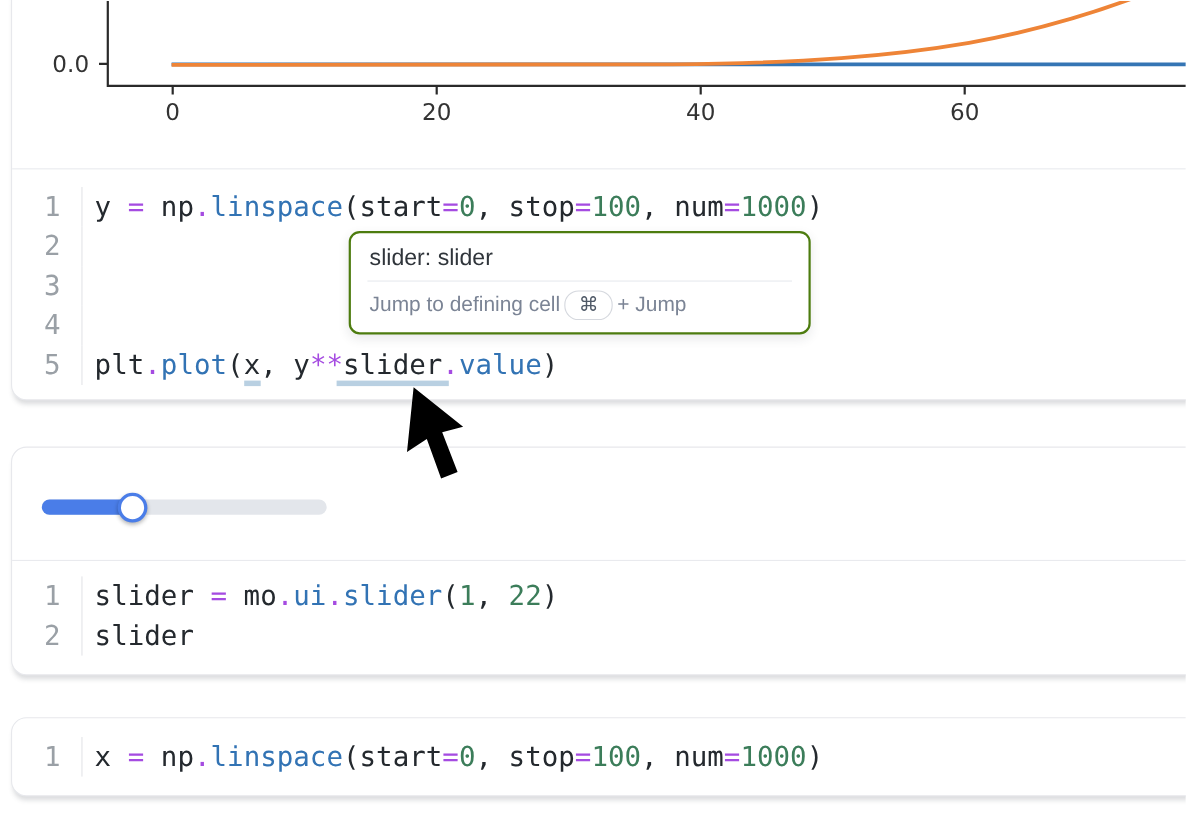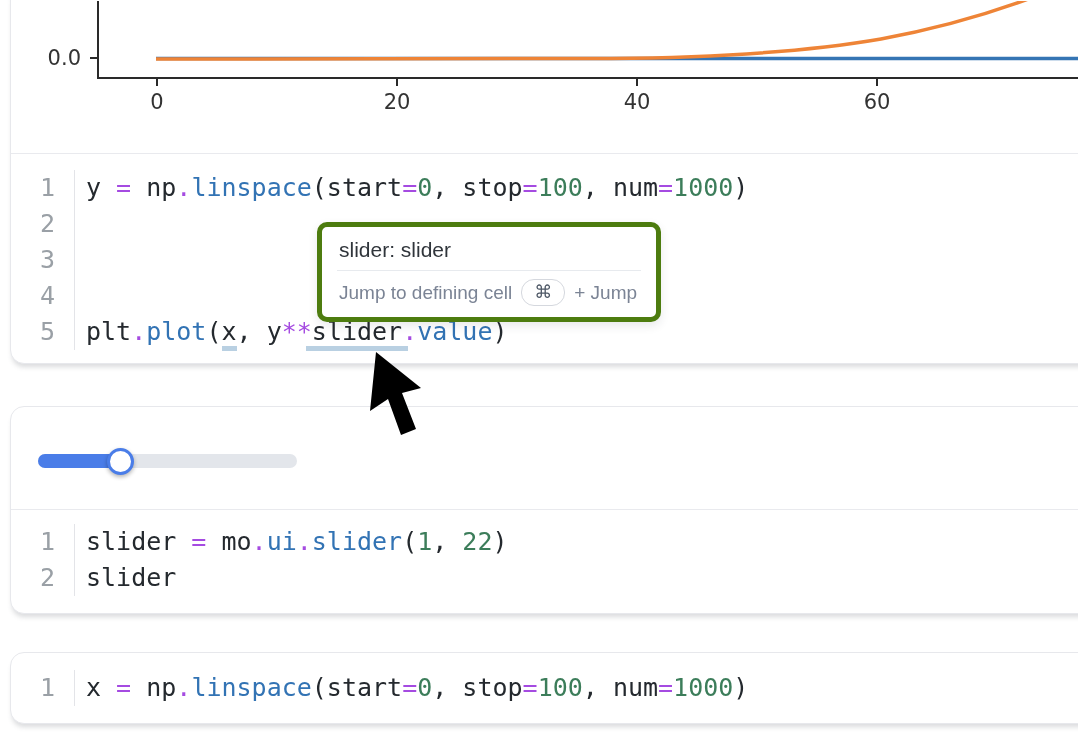--- a/index.html
+++ b/index.html
@@ -32,26 +32,26 @@
   .tok-o{color:var(--code-operator);}
   .tok-f{color:var(--code-function);margin-top:8px;}
   .tok-n{color:var(--code-number);}
   .tok-r,.tok-h{color:var(--code-text);border-bottom:5px solid var(--ref-underline);}
   .tok-h{padding:0 6px;margin:0 -6px;}
 
   
   .chart-svg{position:absolute;left:0;bottom:0;}
 
   
-  .tooltip{position:absolute;left:317px;top:222px;width:344px;box-sizing:border-box;
-           background:#fff;border:5px solid #4d7c0f;border-radius:10px;z-index:30;
+  .tooltip{position:absolute;left:317px;top:210px;width:420px;box-sizing:border-box;
+           background:#fff;border:2px solid #4d7c0f;border-radius:10px;z-index:30;
            box-shadow:0 4px 10px rgba(40,45,60,.10);}
   .tt-title{padding:11px 17px 8px 17px;font-size:21px;color:#30353b;}
   .tt-div{border-top:1px solid #e7eaee;margin:0 15px;}
-  .tt-row{display:flex;align-items:center;gap:9px;padding:8px 15px 11px 17px;
+  .tt-row{display:flex;align-items:center;gap:4px;padding:8px 15px 11px 17px;
           font-size:19px;color:#7b8495;}
   .kbd{display:inline-block;border:1.5px solid #d5d8de;border-radius:13px;
        padding:1px 12px 2px 12px;font-size:18px;color:#4e5866;background:#fff;}
 
   
   .slider-track{position:absolute;left:27px;top:47px;width:259px;height:14px;
                 border-radius:7px;background:var(--slider-track);cursor:pointer;}
   .slider-fill{position:absolute;left:0;top:0;height:14px;border-radius:7px;
                background:var(--slider-accent);}
   .slider-handle{position:absolute;top:-6.5px;width:27px;height:27px;box-sizing:border-box;

